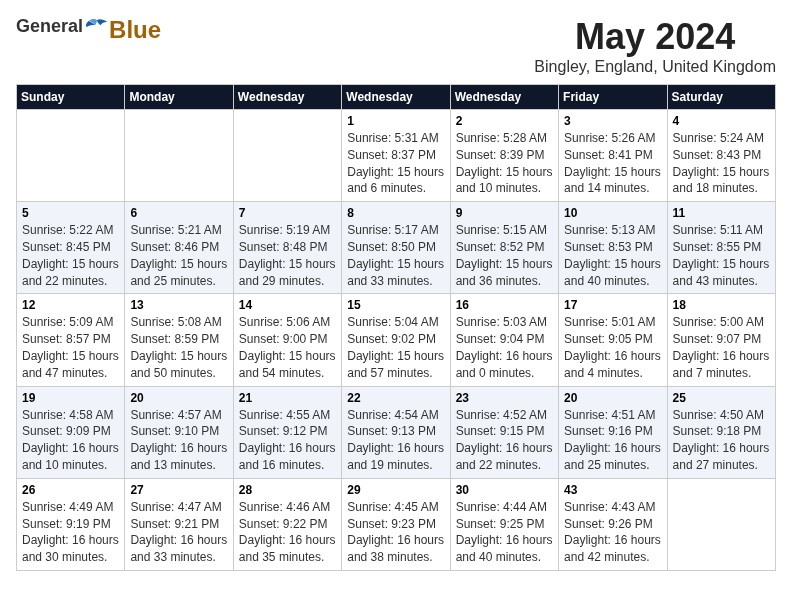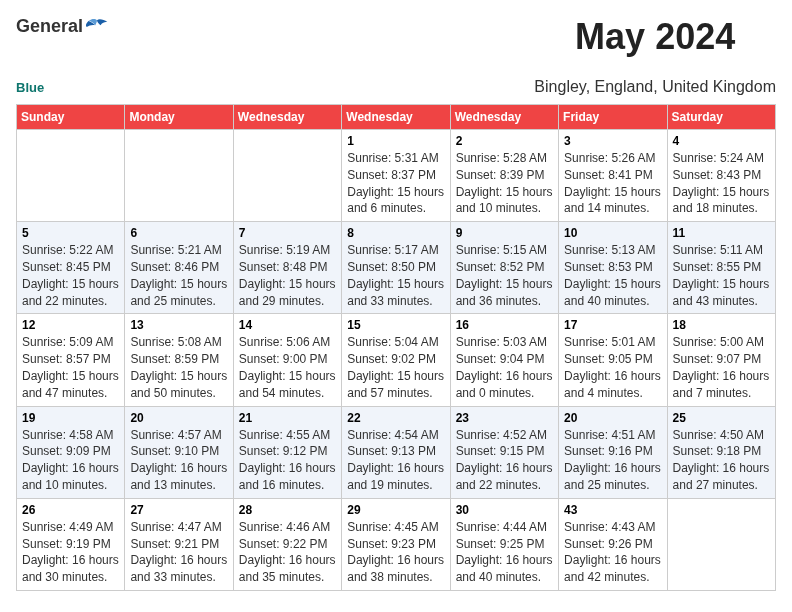--- a/index.html
+++ b/index.html
@@ -11,33 +11,32 @@
       padding: 16px;
     }
     .header-area {
       display: flex;
       justify-content: space-between;
       align-items: flex-start;
       margin-bottom: 8px;
     }
     .logo {
       display: flex;
-      flex-direction: column;
+      flex-direction: row;
       align-items: flex-start;
-      gap: 43px;
     }
     .logo-text-general {
       font-size: 18px;
       font-weight: bold;
       color: #333;
     }
     .logo-text-blue {
-      font-size: 13px;
-      font-weight: bold;
-      color: #0f766e;
+      font-size: 24px;
+      font-weight: bold;
+      color: #a16207;
     }
     .logo-bird {
       display: inline-block;
       width: 24px;
       height: 18px;
       margin-left: 2px;
     }
     .logo-row {
       display: flex;
       align-items: center;
@@ -48,29 +47,28 @@
     .month-title {
       font-size: 36px;
       font-weight: bold;
       color: #222;
       text-align: center;
     }
     .location-title {
       font-size: 16px;
       color: #333;
       font-weight: normal;
-      margin-top: 20px;
     }
     .calendar-table {
       width: 100%;
       border-collapse: collapse;
       font-size: 11px;
     }
     .calendar-table th {
-      background-color: #ef4444;
+      background-color: #0f172a;
       color: #fff;
       padding: 5px 4px;
       text-align: left;
       font-size: 12px;
       font-weight: bold;
       border: 1px solid #ccc;
     }
     .calendar-table td {
       border: 1px solid #ccc;
       vertical-align: top;

